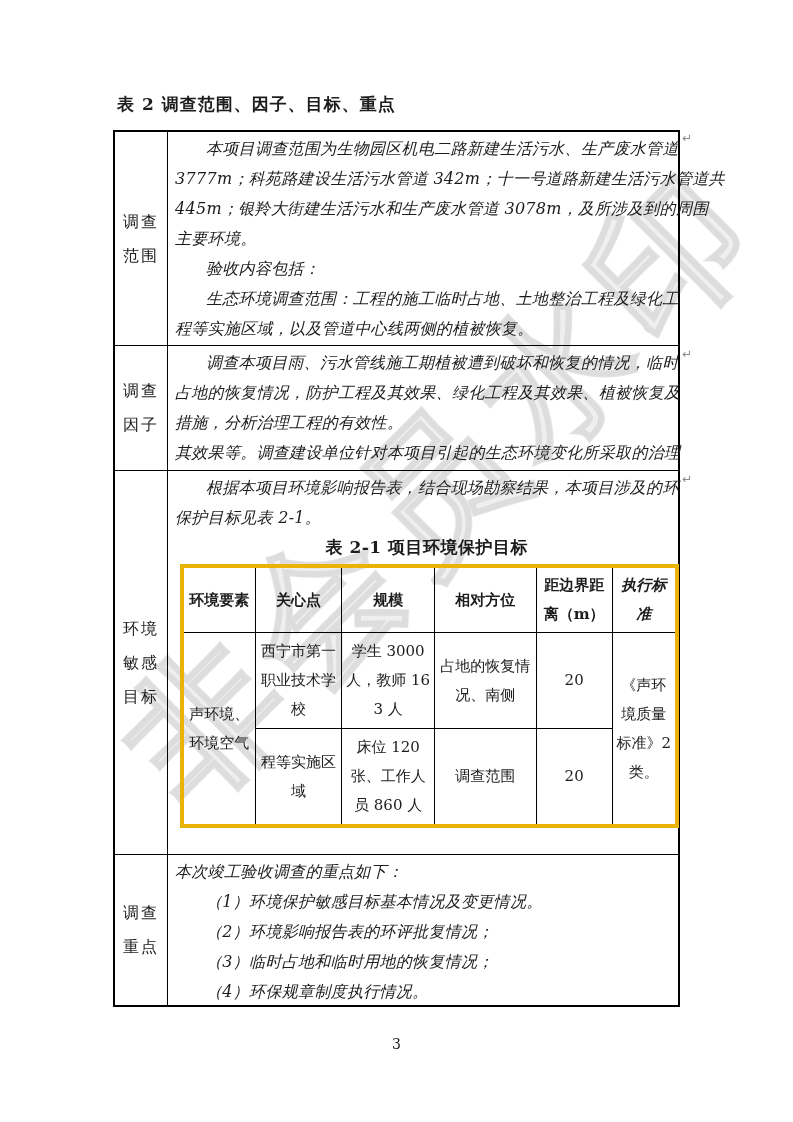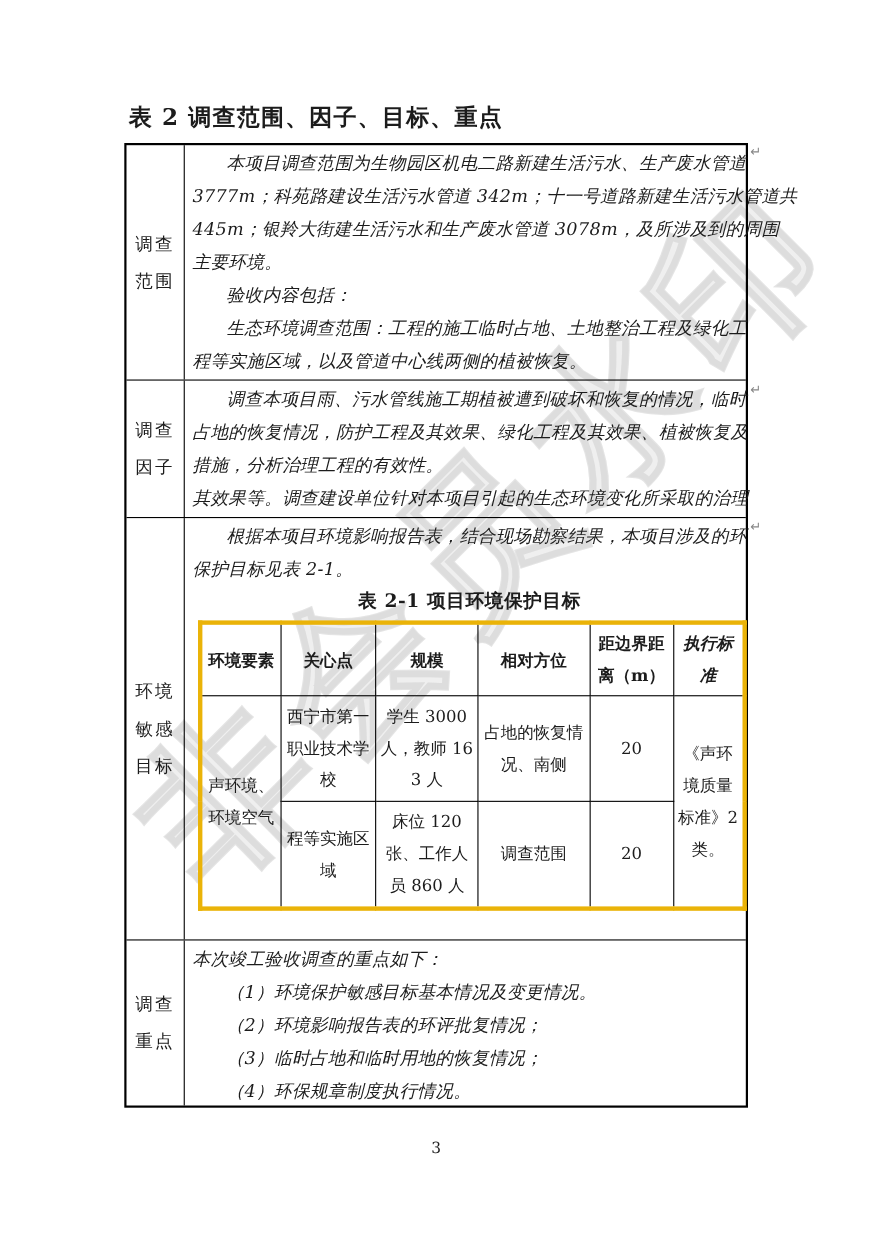--- a/index.html
+++ b/index.html
@@ -22,21 +22,21 @@
     letter-spacing:14px;
     color:rgba(225,225,225,0.55);
     -webkit-text-stroke:2px rgba(205,205,205,0.55);
     white-space:nowrap;
     z-index:0;
     pointer-events:none;
   }
   .content-layer{position:absolute;left:0;top:0;width:793px;height:1122px;z-index:1;}
   .doc-title{
     position:absolute;left:117px;top:93px;
-    font-size:21px;font-weight:bold;letter-spacing:1px;
+    font-size:17px;font-weight:bold;letter-spacing:1px;
   }
   
   .outer-table{
     position:absolute;left:113px;top:130px;
     width:563px;
     border:2px solid #000;
   }
   .o-row{display:flex;border-bottom:1px solid #000;}
   .o-row:last-child{border-bottom:none;}
   .label-cell{

